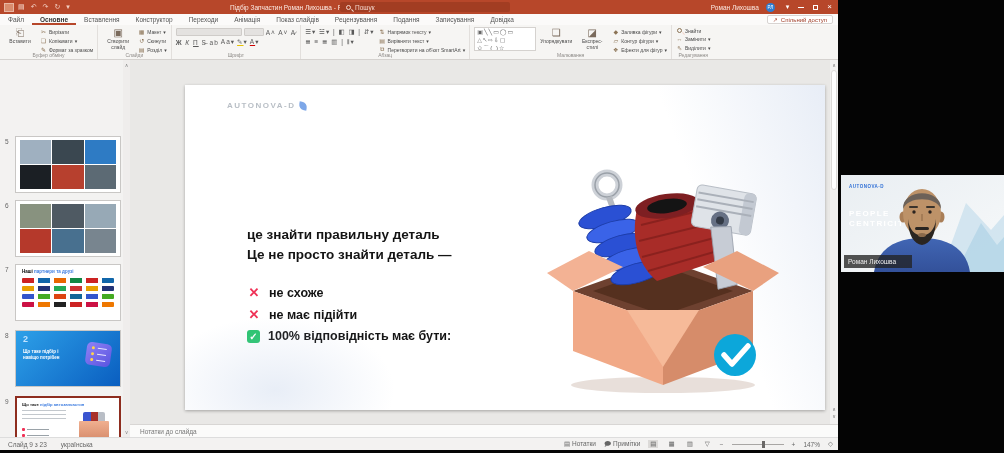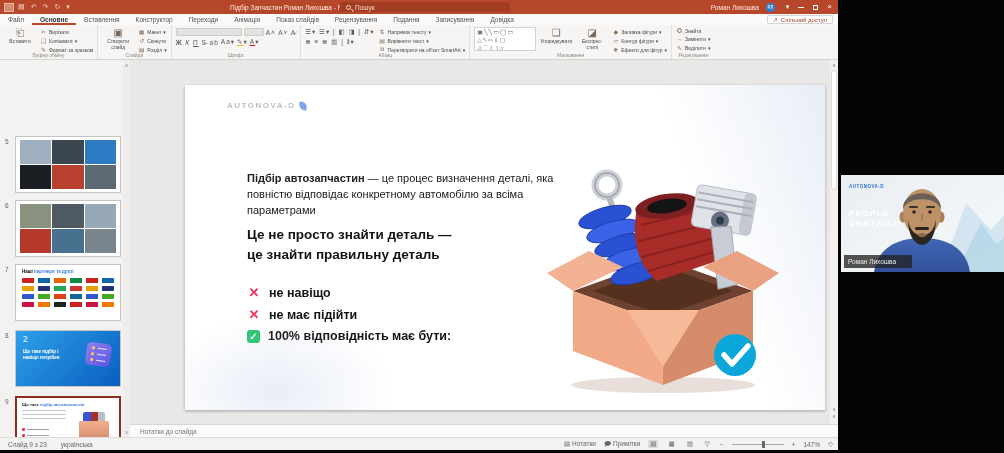--- a/index.html
+++ b/index.html
@@ -361,31 +361,28 @@
         <div style="position:absolute;bottom:2px;left:0;width:100%">∨</div>
       </div>
     </div>
 
     <div class="canvas">
       <div class="slide">
         <span class="logo">
           <span>AUTONOVA-D</span>
           <span class="leaf"></span>
         </span>
-        <div class="s-para">
-          <b>Підбір автозапчастин</b><span> — це процес визначення деталі, яка повністю відповідає конкретному автомобілю за всіма параметрами</span>
-        </div>
         <div class="s-sub">
+          <div>це знайти правильну деталь</div>
           <div>Це не просто знайти деталь —</div>
-          <div>це знайти правильну деталь</div>
         </div>
         <div class="s-bullets">
           <div class="row">
             <span class="bx-cross">✕</span>
-            <span>не навіщо</span>
+            <span>не схоже</span>
           </div>
           <div class="row">
             <span class="bx-cross">✕</span>
             <span>не має підійти</span>
           </div>
           <div class="row">
             <span class="bx-check">✓</span>
             <span>100% відповідність має бути:</span>
           </div>
         </div>

